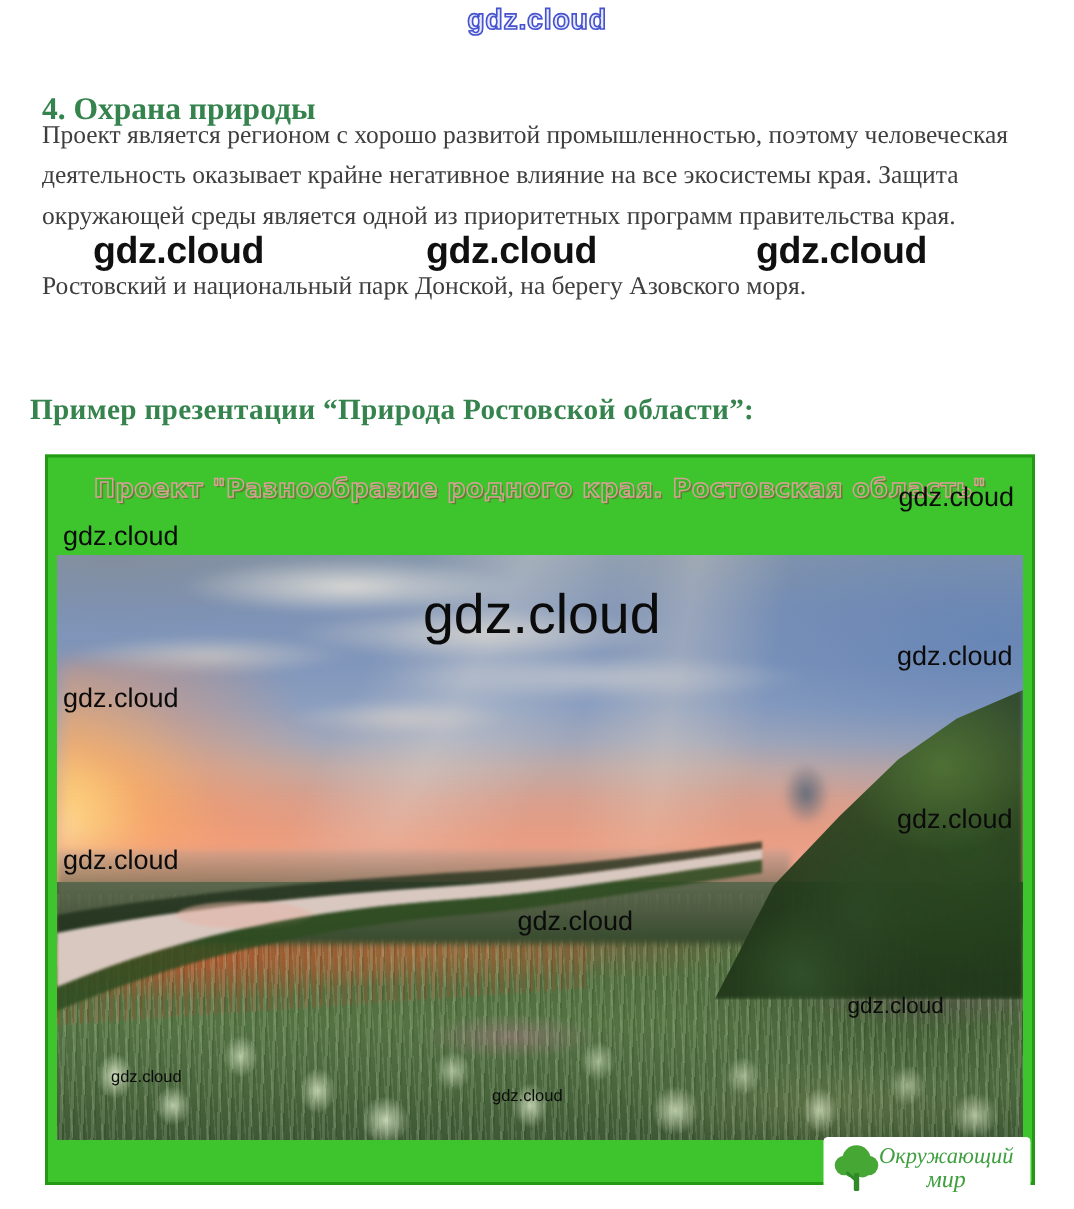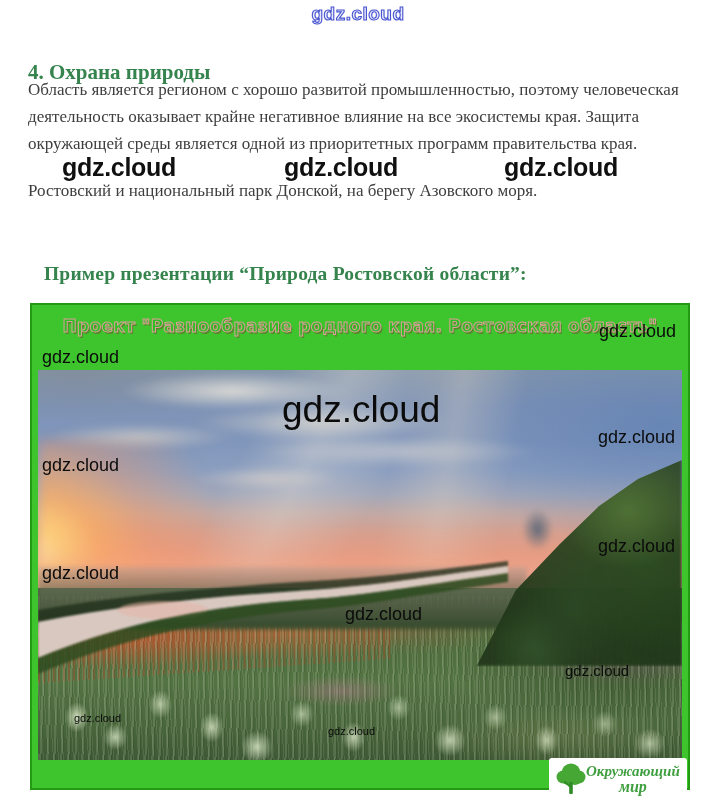--- a/index.html
+++ b/index.html
@@ -26,21 +26,21 @@
 
   .wm-row { position:absolute; left:28px; top:153px; width:660px; height:26px; }
   .wm-row span {
     position:absolute; top:0;
     font-family:"Liberation Sans", sans-serif; font-weight:600; font-size:25px;
     color:#101010; letter-spacing:-0.3px;
   }
   .wm-row .w1 { left:34px; } .wm-row .w2 { left:256px; } .wm-row .w3 { left:476px; }
 
   .h2 {
-    position:absolute; left:44px; top:263px;
+    position:absolute; left:20px; top:263px;
     font-size:19.5px; font-weight:bold; color:#35834d; letter-spacing:0.2px;
   }
 
   
   .frame {
     position:absolute; left:30px; top:303px; width:660px; height:487px;
     background:#3ec52d; border:2px solid #239914;
   }
   .frame-title { position:absolute; left:0; right:0; top:9px; text-align:center; }
   .frame-title div {
@@ -163,35 +163,35 @@
 
   
   .logo {
     position:absolute; right:1px; bottom:-11px; width:138px; height:41px;
     background:#ffffff; border-radius:3px; z-index:6;
     display:flex; align-items:center;
   }
   .logo svg { margin-left:7px; flex:none; }
   .logo-text {
     flex:1; text-align:center;
-    font-family:"Liberation Serif", serif; font-style:italic; font-weight:bold;
+    font-family:"Liberation Serif", serif; font-style:italic; font-weight:normal;
     color:#3f9f3f; line-height:15px; padding-right:16px;
   }
   .logo-text .l1 { font-size:15px; }
   .logo-text .l2 { font-size:16px; }
 </style>
 </head>
 <body>
 
 <div class="top-wm">gdz.cloud</div>
 
 <div class="h1">4. Охрана природы</div>
 
 <div class="para p1">
-  <div class="line">Область является регионом с хорошо развитой промышленностью, поэтому человеческая</div>
+  <div class="line">Проект является регионом с хорошо развитой промышленностью, поэтому человеческая</div>
   <div class="line">деятельность оказывает крайне негативное влияние на все экосистемы края. Защита</div>
   <div class="line">окружающей среды является одной из приоритетных программ правительства края.</div>
 </div>
 
 <div class="wm-row">
   <span class="w1">gdz.cloud</span>
   <span class="w2">gdz.cloud</span>
   <span class="w3">gdz.cloud</span>
 </div>
 

